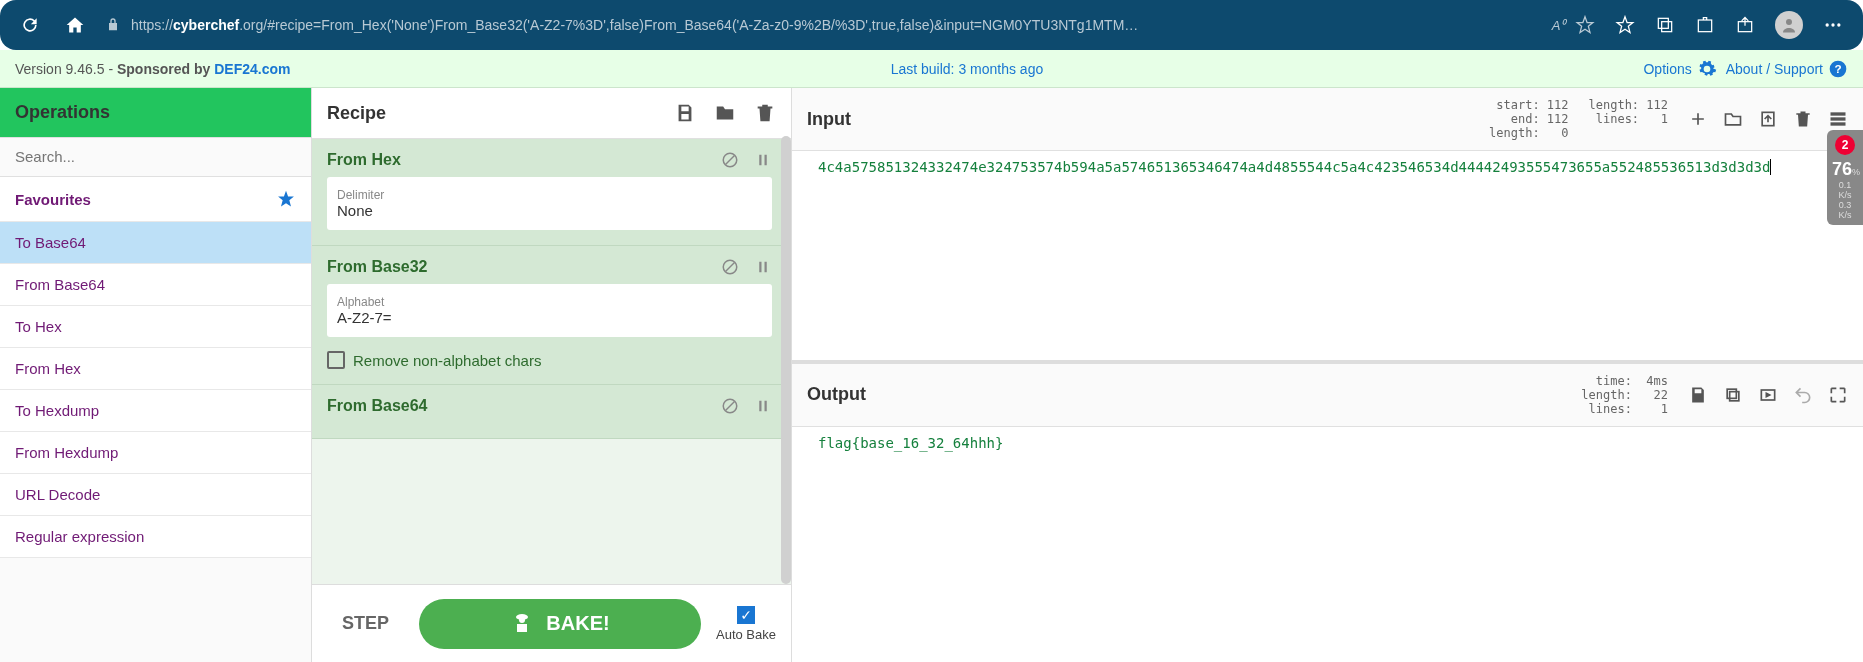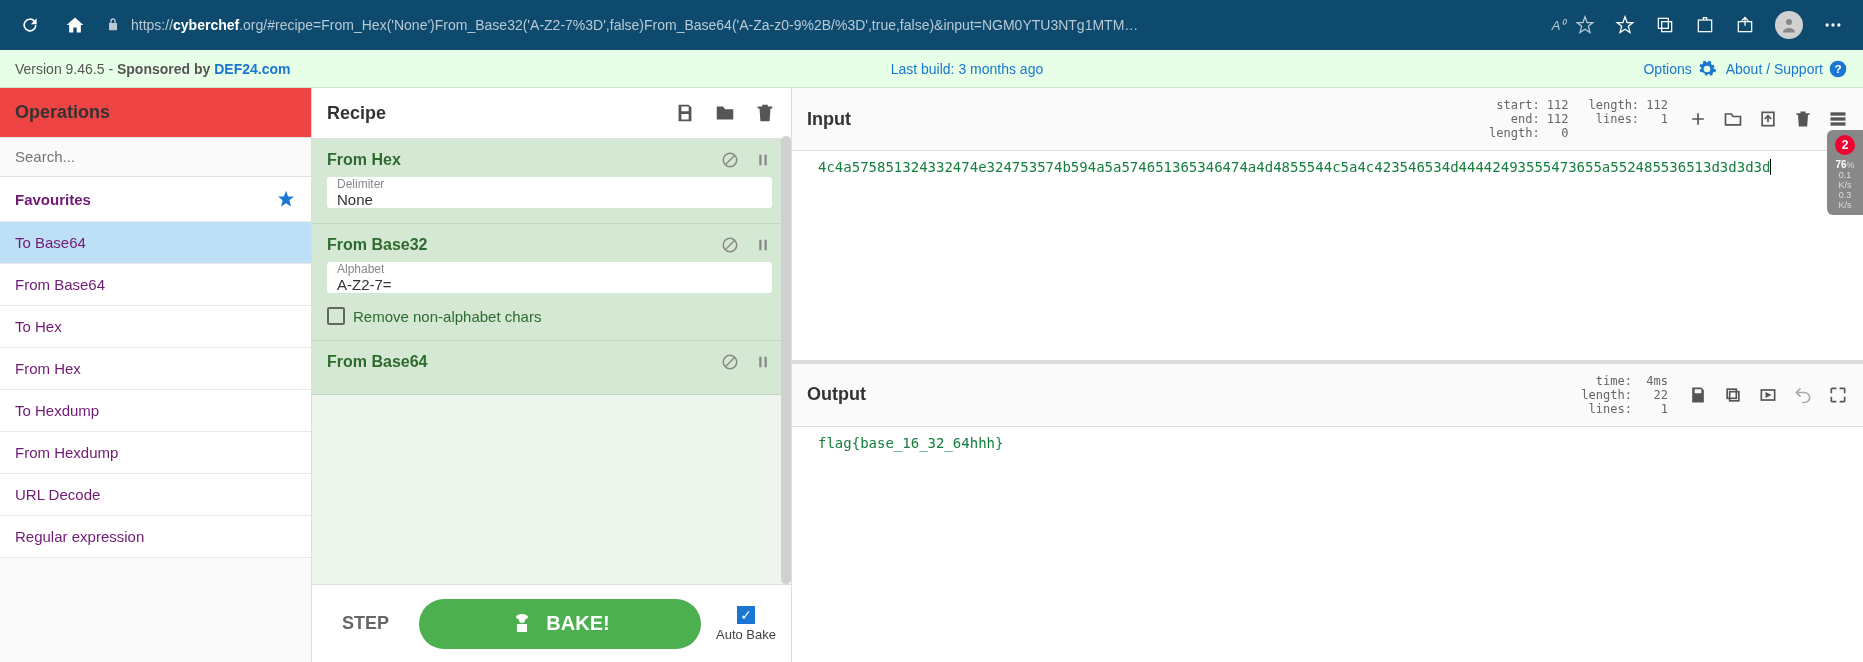--- a/index.html
+++ b/index.html
@@ -1,18 +1,18 @@
 <!DOCTYPE html>
 <html><head>
 <meta charset="utf-8">
 <style>
 * { box-sizing: border-box; margin: 0; padding: 0; }
 body { font-family: -apple-system, BlinkMacSystemFont, "Segoe UI", Arial, sans-serif; background: #fff; overflow: hidden; }
 
-.browser-bar { background: #0d4a6e; height: 50px; display: flex; align-items: center; padding: 0 20px; gap: 20px; color: #fff; }
+.browser-bar { background: #0d4a6e; height: 50px; display: flex; align-items: center; padding: 0 20px; gap: 20px; color: #fff; border-radius: 16px; }
 .browser-bar .nav-icons { display: flex; gap: 25px; align-items: center; }
 .browser-bar svg { width: 20px; height: 20px; fill: #fff; cursor: pointer; }
 .url-bar { flex: 1; display: flex; align-items: center; gap: 10px; color: #b8c9d4; font-size: 14px; }
 .url-bar .url-text { flex: 1; white-space: nowrap; overflow: hidden; text-overflow: ellipsis; }
 .url-bar .url-text .domain { color: #fff; font-weight: 600; }
 .right-icons { display: flex; gap: 20px; align-items: center; }
 .avatar-circle { width: 28px; height: 28px; border-radius: 50%; background: #d0d0d0; display:flex; align-items:center; justify-content:center; }
 
 .top-banner { background: #e7ffe7; height: 38px; display: flex; align-items: center; justify-content: space-between; padding: 0 15px; font-size: 14px; border-bottom: 1px solid #cce5cc; }
 .top-banner .left-text { color: #555; }
@@ -21,40 +21,40 @@
 .top-banner .right-text { display: flex; gap: 9px; align-items: flex-start; }
 .top-banner .right-text a { color: #1976d2; cursor: pointer; display: flex; align-items: center; gap: 5px; }
 .gear-icon, .help-icon { width: 20px; height: 20px; }
 
 .main-grid { display: flex; height: calc(662px - 50px - 38px); }
 
 .panel-operations { width: 312px; background: #fafafa; border-right: 1px solid #ddd; display: flex; flex-direction: column; }
 .panel-recipe { width: 480px; background: #c2410c; border-right: 1px solid #ddd; display: flex; flex-direction: column; position: relative; }
 .panel-io { flex: 1; display: flex; flex-direction: column; }
 
-.panel-header { padding: 14px 15px; font-size: 18px; font-weight: 600; color: #333; background: #ef4444; display: flex; justify-content: space-between; align-items: center; border-bottom: 1px solid #e0e0e0; }
+.panel-header { padding: 14px 15px; font-size: 18px; font-weight: 600; color: #333; background: #22c55e; display: flex; justify-content: space-between; align-items: center; border-bottom: 1px solid #e0e0e0; }
 .panel-header.recipe-hdr { background: #fff; }
 .panel-header .hdr-icons { display: flex; gap: 18px; }
 .panel-header .hdr-icons svg { width: 22px; height: 22px; fill: #555; cursor: pointer; }
 
 .search-row { padding: 10px 15px; border-bottom: 1px solid #e0e0e0; background: #fafafa; }
 .search-row input { width: 100%; border: none; background: transparent; font-size: 15px; color: #555; outline: none; }
 
 .op-item { padding: 12px 15px; font-size: 15px; color: #701a75; cursor: pointer; border-bottom: 1px solid #e8e8e8; background: #fff; display: flex; justify-content: space-between; align-items: center; }
 .op-item.fav-hdr { font-weight: 600; background: #fff; }
 .op-item.sel { background: #bde0f7; }
 .star-icon { width: 20px; height: 20px; fill: #1976d2; }
 
 .recipe-body { flex: 1; overflow-y: auto; background: #edf5ed; padding-right: 4px; }
 .recipe-op { background: #d4e8d4; margin: 0; border-bottom: 1px solid #c0d8c0; padding: 12px 15px 15px; position: relative; }
 .recipe-op-hdr { display: flex; justify-content: space-between; align-items: center; margin-bottom: 8px; }
 .recipe-op-title { font-size: 16px; font-weight: 600; color: #2e6b2e; }
 .op-ctrl-icons { display: flex; gap: 15px; }
 .op-ctrl-icons svg { width: 18px; height: 18px; fill: #888; cursor: pointer; }
-.arg-box { background: #fff; border-radius: 3px; padding: 0 10px; margin-top: 4px; }
+.arg-box { background: #fff; border-radius: 3px; padding: 11px 10px; margin-top: 4px; }
 .arg-label { font-size: 12px; color: #888; }
 .arg-value { font-size: 15px; color: #333; }
 .check-row { display: flex; align-items: center; gap: 8px; margin-top: 14px; color: #2e6b2e; font-size: 15px; }
 .check-row .chk { width: 18px; height: 18px; border: 2px solid #666; border-radius: 2px; }
 
 .bake-row { height: 78px; background: #fff; display: flex; align-items: center; padding: 0 15px; gap: 15px; border-top: 1px solid #ddd; }
 .step-btn { font-size: 18px; font-weight: 600; color: #666; padding: 10px 15px; cursor: pointer; }
 .bake-btn { flex: 1; background: #4caf50; color: #fff; border: none; border-radius: 30px; height: 50px; font-size: 20px; font-weight: 700; cursor: pointer; display: flex; align-items: center; justify-content: center; gap: 12px; }
 .bake-btn svg { width: 24px; height: 24px; fill: #fff; }
 .auto-bake { text-align: center; font-size: 13px; color: #444; }
@@ -66,21 +66,21 @@
 .io-title { font-size: 18px; font-weight: 600; color: #333; }
 .io-stats { display: flex; gap: 20px; font-family: monospace; font-size: 12px; color: #666; }
 .io-stats .col { text-align: right; white-space: pre; }
 .io-hdr-icons { display: flex; gap: 15px; }
 .io-hdr-icons svg { width: 20px; height: 20px; fill: #555; cursor: pointer; }
 .io-content { flex: 1; padding: 8px 26px; font-family: monospace; font-size: 14px; color: #15803d; word-break: break-all; background: #fff; overflow: auto; }
 .io-content .cursor { border-right: 1px solid #000; }
 
 .side-badge { position: fixed; right: 0; top: 130px; width: 36px; background: #888; border-radius: 6px 0 0 6px; padding: 5px; color: #fff; font-size: 10px; text-align:center; }
 .side-badge .bubble { width:20px; height:20px; background:#e03; border-radius:50%; color:#fff; font-weight:700; font-size:12px; display:flex; align-items:center; justify-content:center; margin:0 auto 4px; }
-.side-badge .pct { font-size:10px; font-weight:700; }
+.side-badge .pct { font-size:18px; font-weight:700; }
 .side-badge .sm { font-size:9px; color:#ddd; }
 
 .scroller { position: absolute; right: 0; top: 48px; bottom: 78px; width: 10px; background: #d0d0d0; border-radius: 5px; }
 </style>
 </head>
 <body>
 
 <div class="browser-bar">
   <div class="nav-icons">
     <svg viewBox="0 0 24 24">

